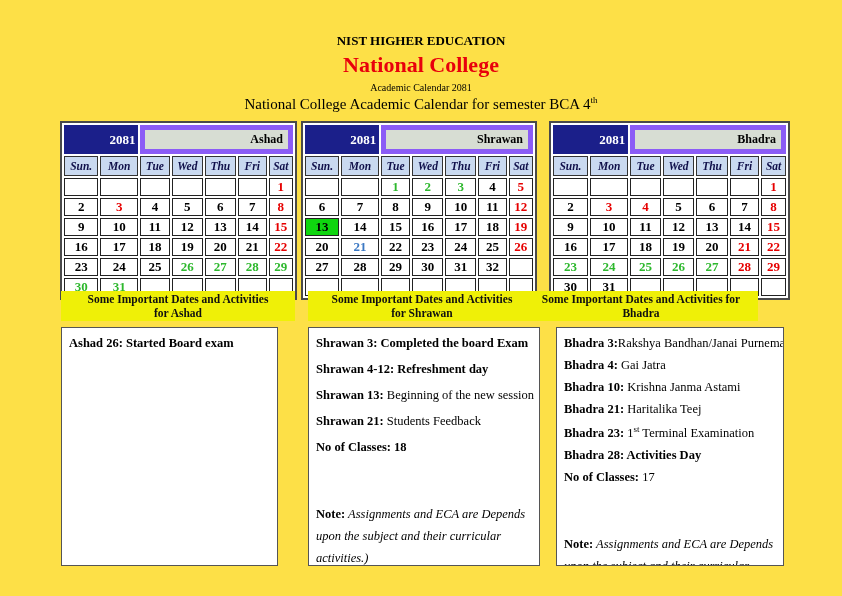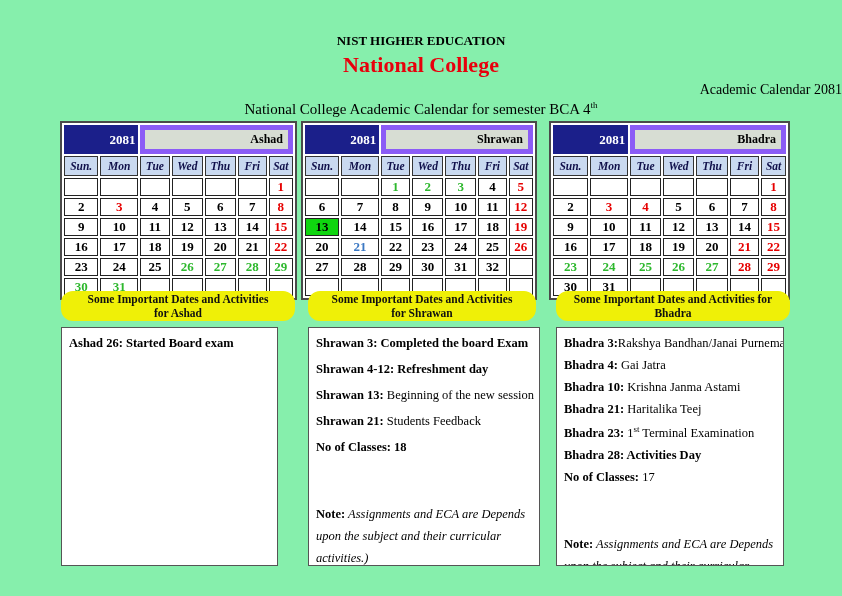--- a/index.html
+++ b/index.html
@@ -1,23 +1,23 @@
 <!DOCTYPE html>
 <html><head>
 <meta charset="utf-8">
 <style>
   html,body{margin:0;padding:0;background:#fff;}
-  #page{position:relative;width:842px;height:596px;background:#86efac;
+  #page{position:relative;width:842px;height:596px;background:#fde047;
         font-family:"Liberation Serif",serif;overflow:hidden;}
 
   
   #hdr{position:absolute;top:33px;left:0;width:100%;text-align:center;}
   .org{font-size:13px;font-weight:bold;color:#000;}
   .college{font-size:22px;font-weight:bold;color:#e8000c;margin-top:3px;}
-  .subtitle{font-size:14px;color:#000;margin-top:4px;text-align:right;}
+  .subtitle{font-size:10px;color:#000;margin-top:4px;}
   .title{font-size:15px;color:#000;margin-top:2px;}
   .title sup{font-size:9px;}
 
   
   .calendar{position:absolute;top:121px;}
   .cal0{left:60px;width:237px;}
   .cal1{left:301px;width:236px;}
   .cal2{left:549px;width:241px;}
   table.cal{width:100%;border-collapse:separate;border-spacing:2px 2px;
             table-layout:fixed;border:2px solid #4a4a4a;background:#fff;}
@@ -32,24 +32,24 @@
   td.day{border:1px solid #222;background:#fff;color:#000;font-size:13px;
          font-weight:bold;text-align:center;height:16px;padding:0;}
   td.day.red{color:#e60000;}
   td.day.green{color:#2eb82e;}
   td.day.blue{color:#3b78c3;}
   td.day.hl{background:#0fd60f;color:#000;}
 
   
   .banner{position:absolute;top:291px;height:30px;background:#eff007;
           text-align:center;font-size:11.5px;font-weight:bold;color:#101010;
-          line-height:14px;padding-top:1px;box-sizing:border-box;border-radius:12px;}
+          line-height:14px;padding-top:1px;box-sizing:border-box;}
   .ban0{left:61px;width:234px;}
   .ban1{left:308px;width:228px;}
-  .ban2{left:556px;width:234px;}
+  .ban2{left:524px;width:234px;}
 
   
   .note-box{position:absolute;top:327px;height:239px;border:1px solid #555;
             background:#fff;box-sizing:border-box;padding:8px 4px 0 7px;
             overflow:hidden;font-size:12.5px;color:#000;}
   .box0{left:61px;width:217px;}
   .box1{left:308px;width:232px;}
   .box2{left:556px;width:228px;}
   .note-line{margin-bottom:11px;white-space:nowrap;}
   .note-box.tight .note-line{margin-bottom:7px;}

